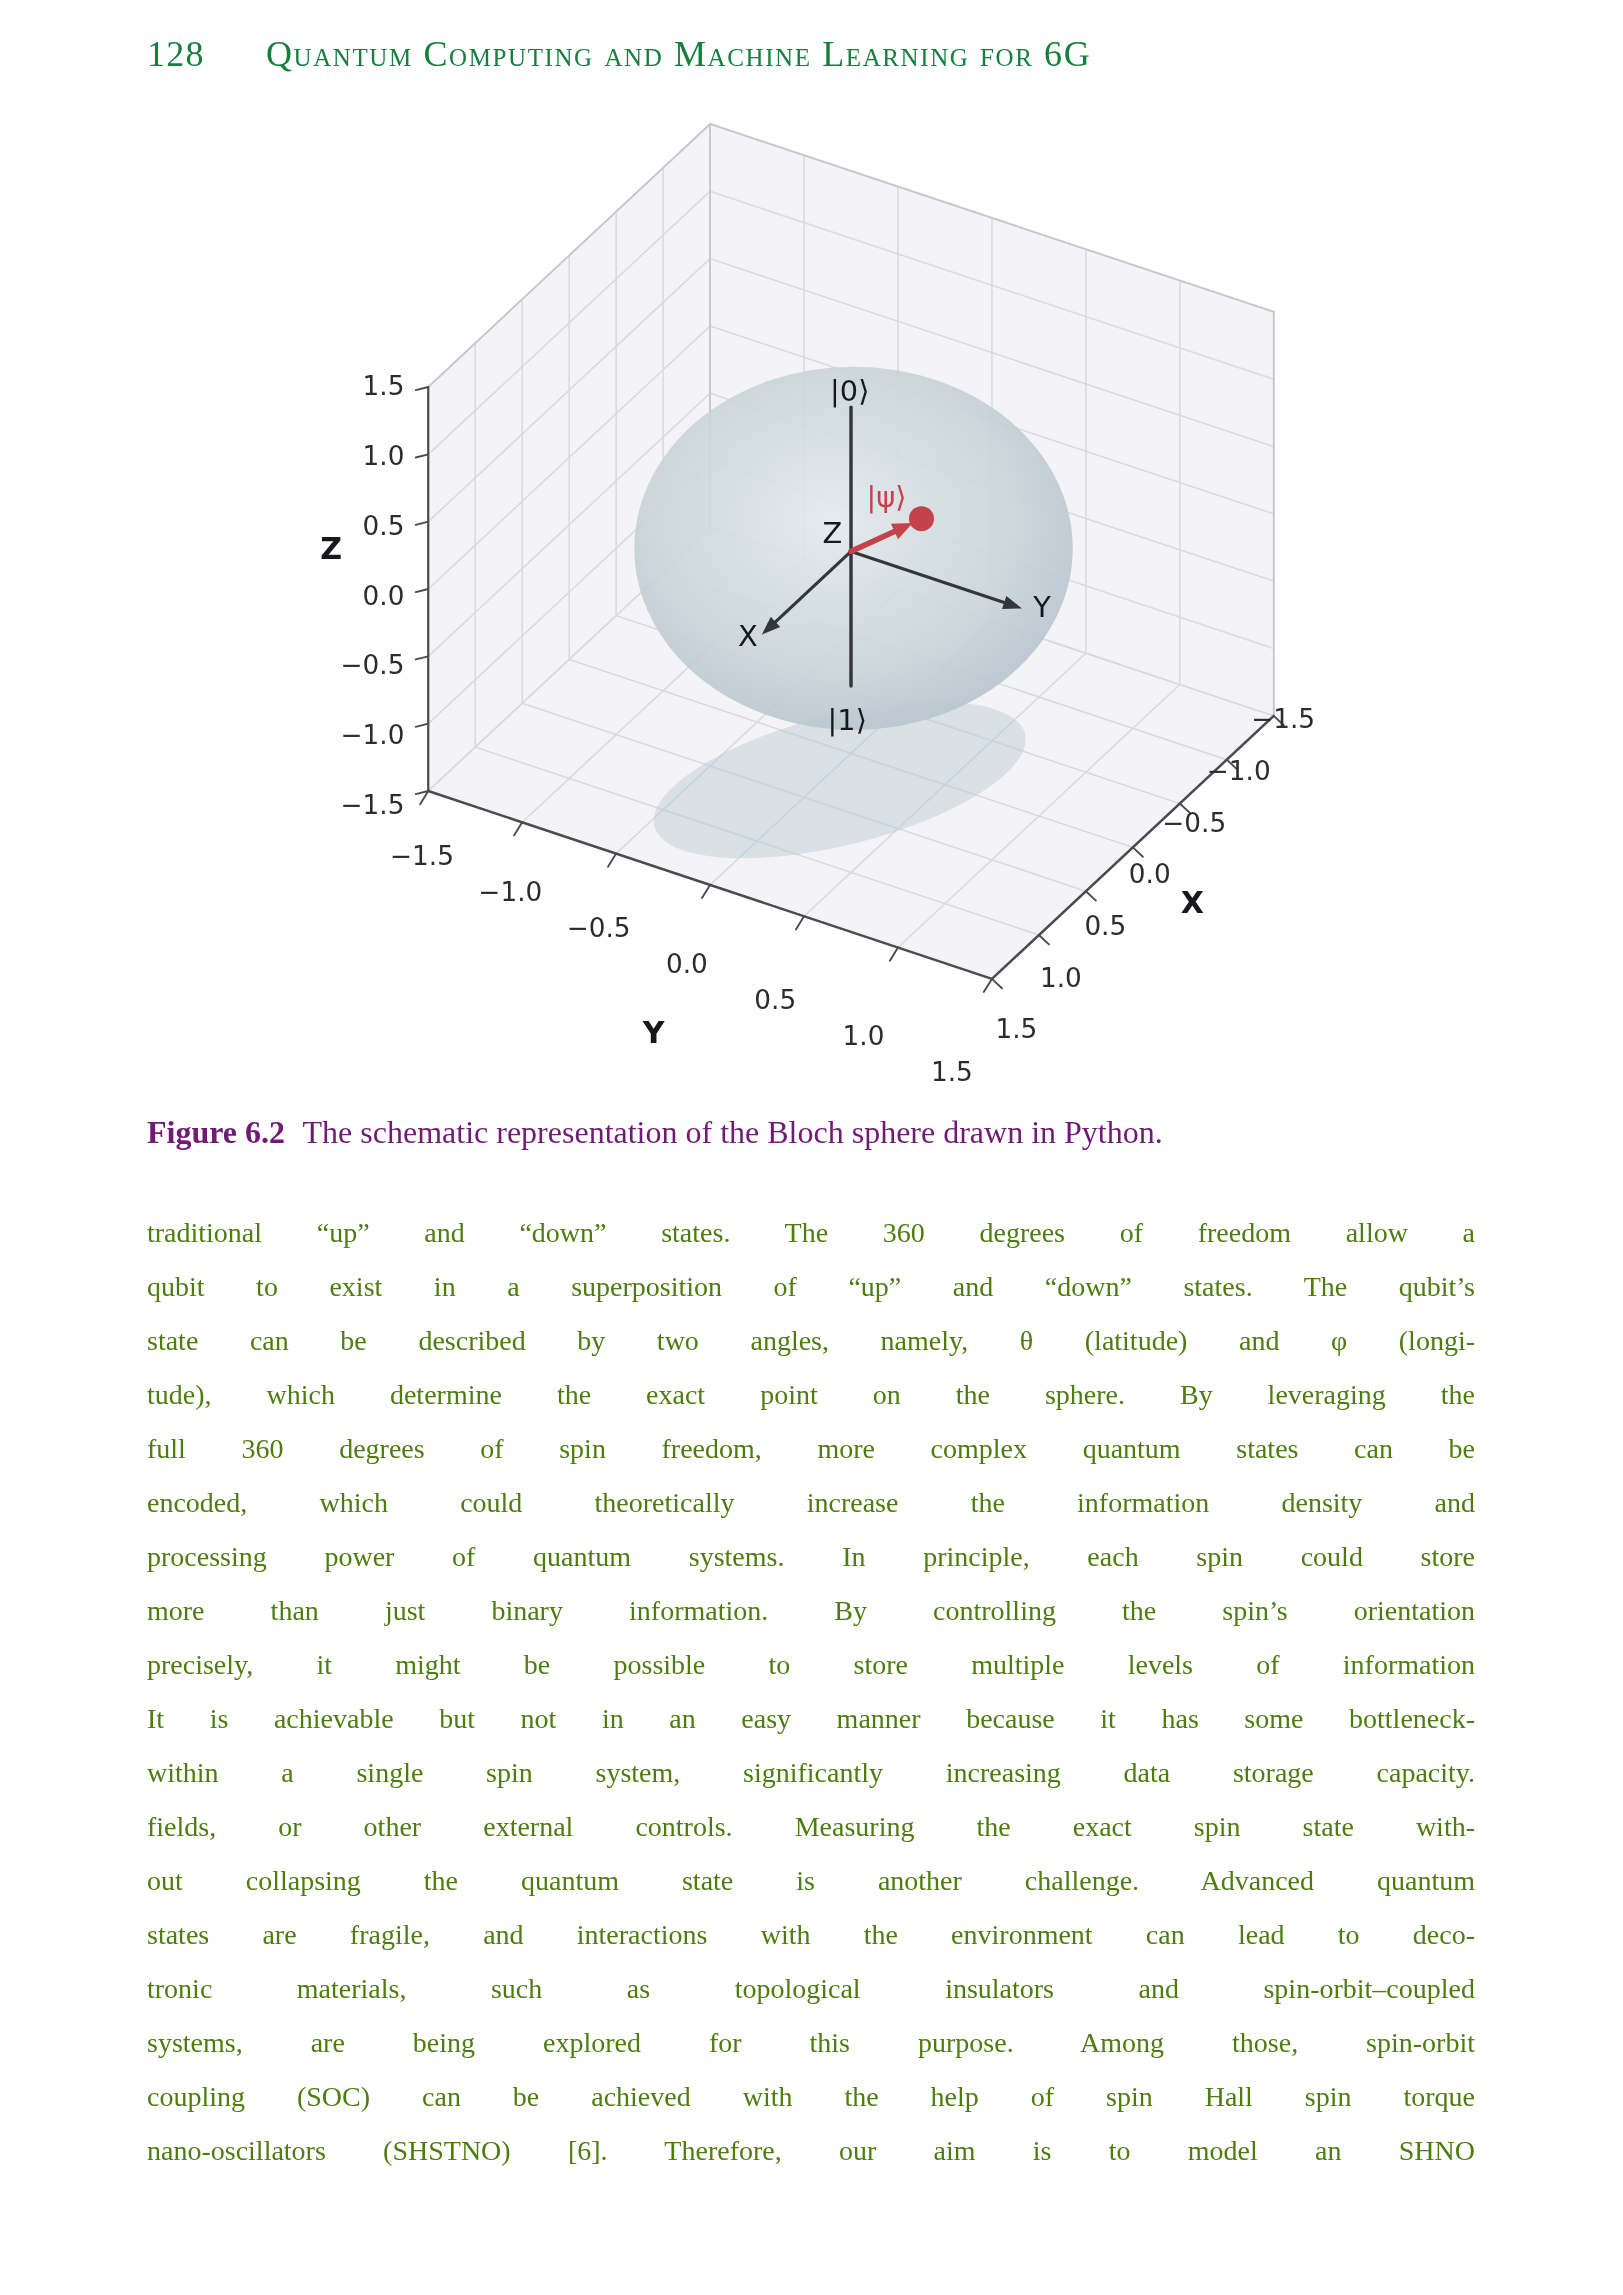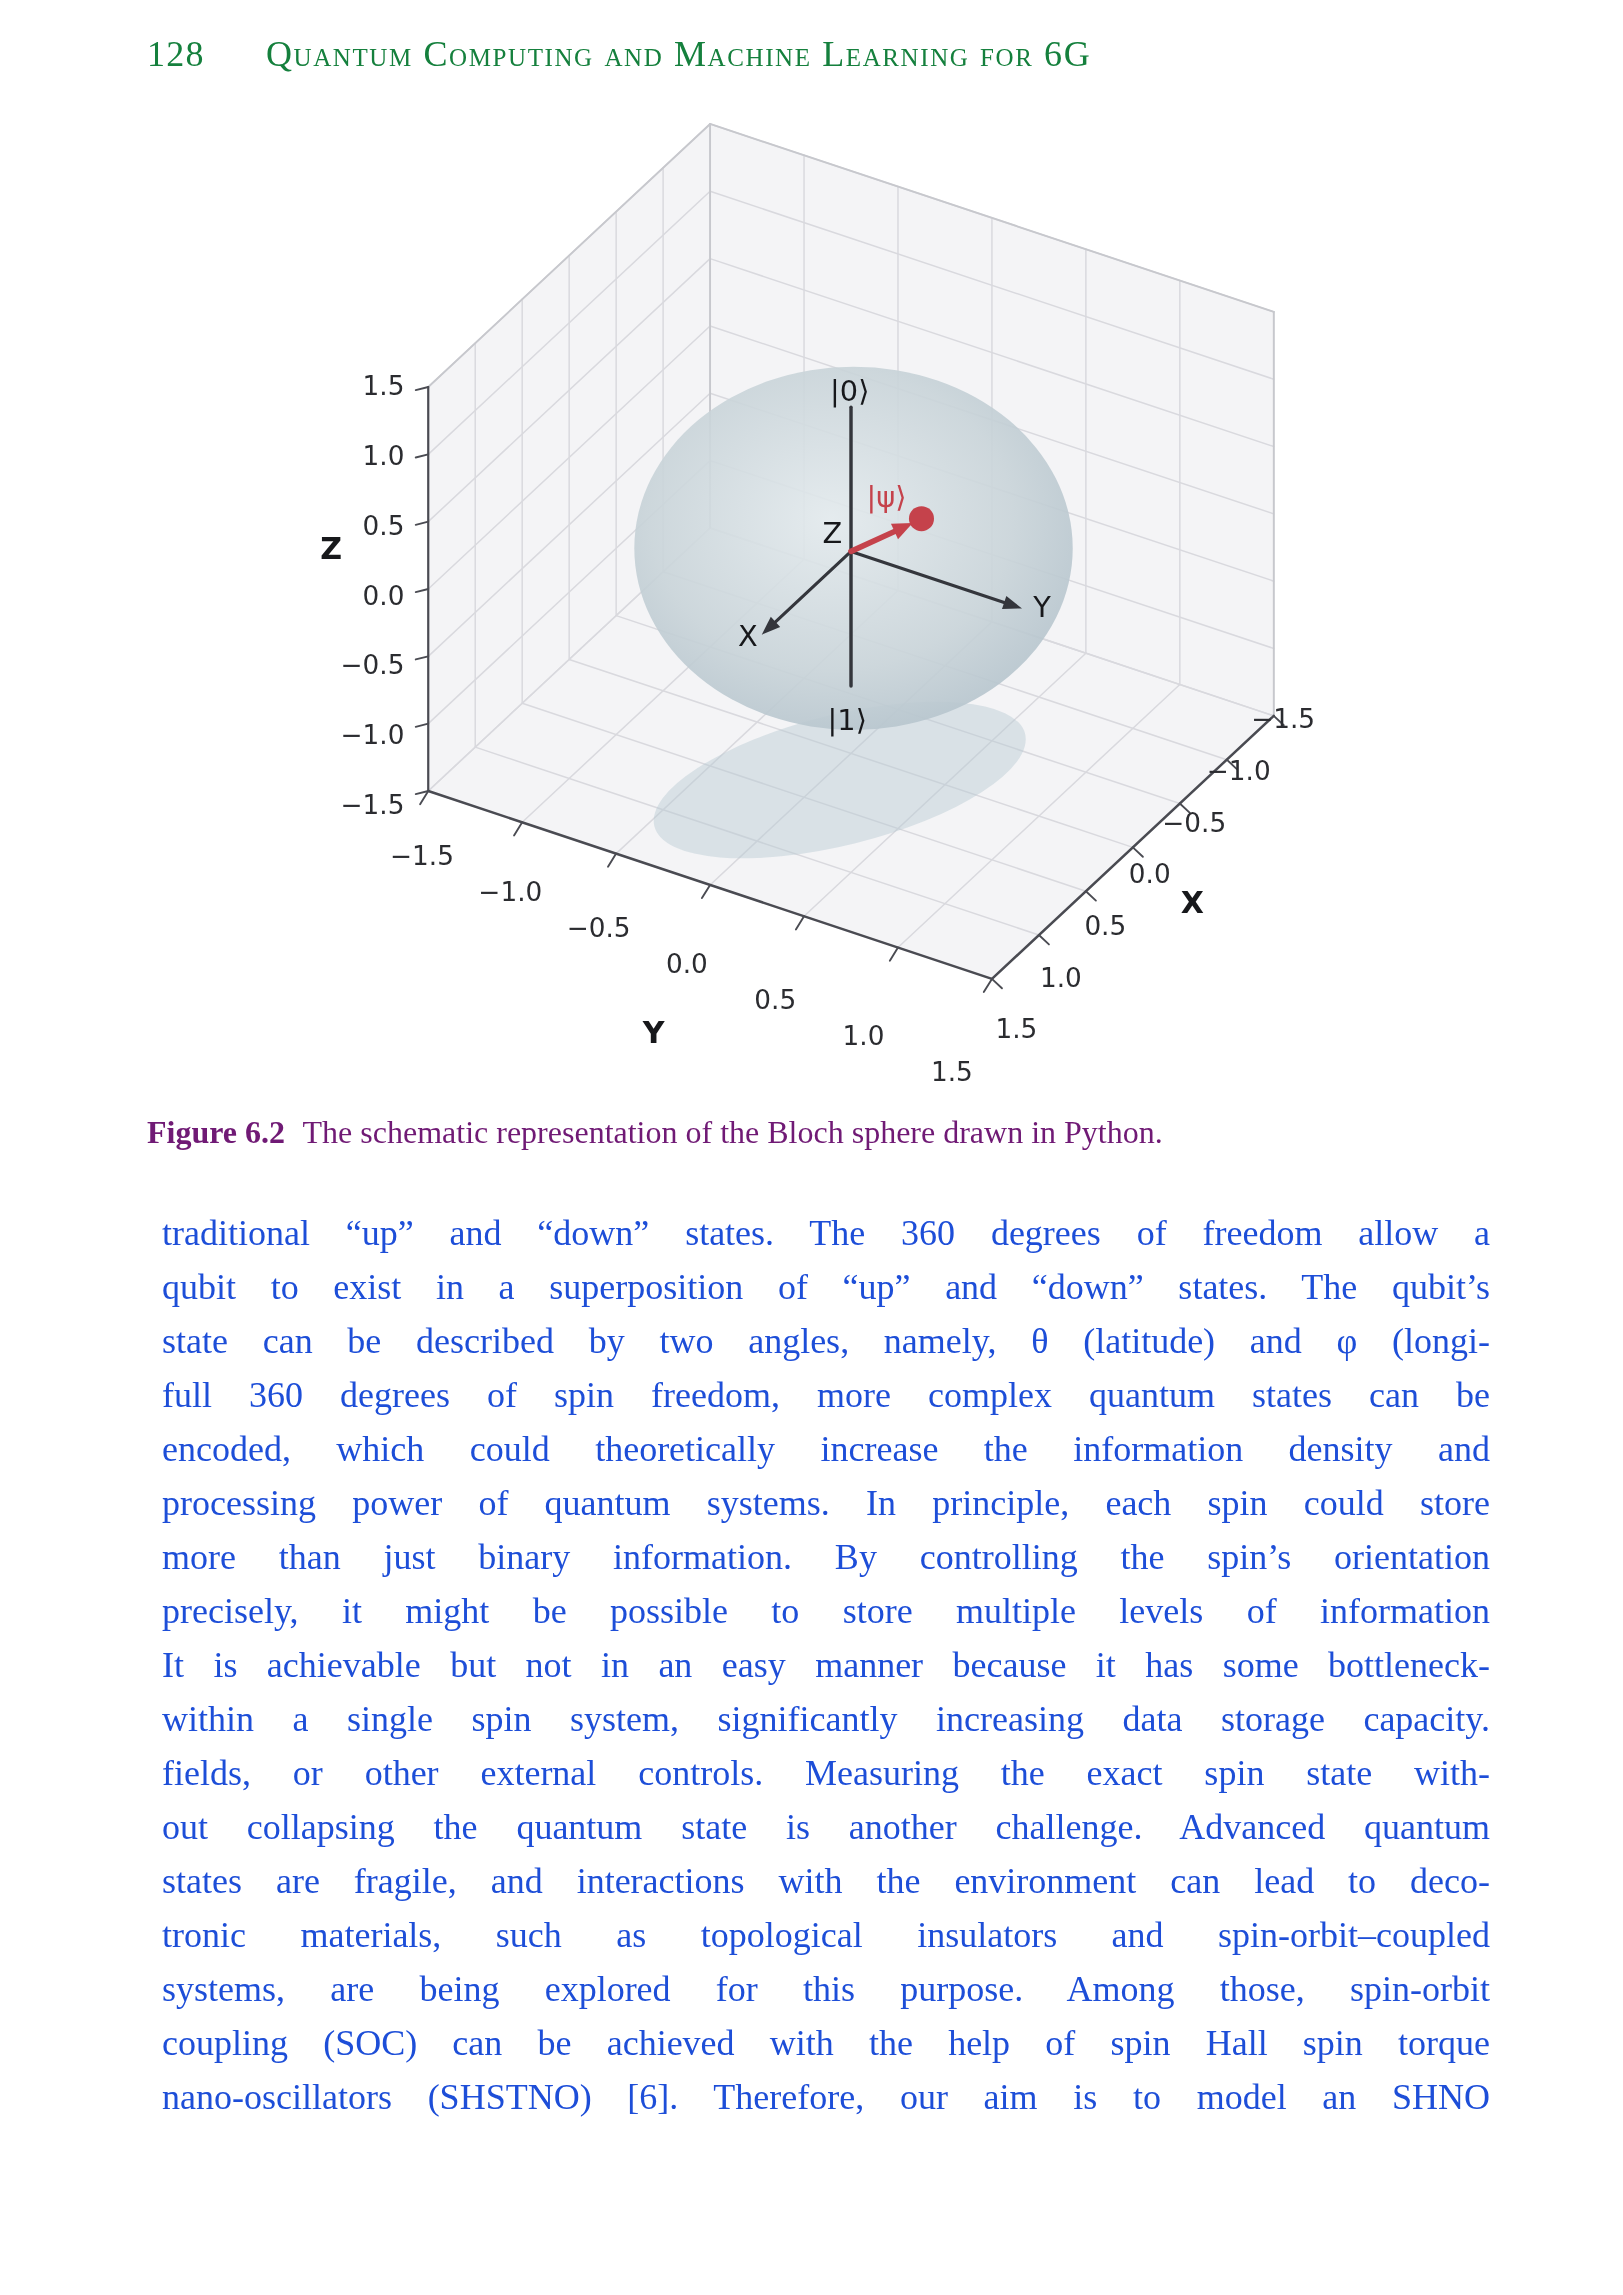--- a/index.html
+++ b/index.html
@@ -10,22 +10,22 @@
   .page-header{position:absolute;top:33px;left:147px;width:1328px;
     font-size:36px;white-space:nowrap;color:#15803d;}
   .page-number{display:inline-block;letter-spacing:1.3px;}
   .running-title{display:inline-block;margin-left:61px;font-variant:small-caps;letter-spacing:1.6px;}
   .figure-wrap{position:absolute;left:251px;top:94px;width:1190px;height:990px;}
   .figure-wrap svg{display:block;width:1190px;height:990px;}
   .figure-caption{position:absolute;left:147px;top:1114px;width:1328px;
     font-size:32px;color:#701a75;}
   .figure-caption .cap-label{font-weight:bold;}
   .figure-caption .cap-text{margin-left:17.5px;}
-  .body-text{position:absolute;left:162px;top:1206px;width:1328px;
-    font-size:36px;line-height:54px;color:#1d4ed8;}
+  .body-text{position:absolute;left:147px;top:1206px;width:1328px;
+    font-size:28px;line-height:54px;color:#4d7c0f;}
   .body-line{text-align:justify;text-align-last:justify;white-space:normal;}
 </style>
 </head>
 <body>
 
 <header class="page-header">
   <span class="page-number">128</span><span class="running-title">Quantum Computing and Machine Learning for 6G</span>
 </header>
 
 <div class="figure-wrap">
@@ -169,20 +169,21 @@
 </div>
 
 <div class="figure-caption">
   <span class="cap-label">Figure 6.2</span><span class="cap-text">The schematic representation of the Bloch sphere drawn in Python.</span>
 </div>
 
 <main class="body-text">
     <div class="body-line">traditional “up” and “down” states. The 360 degrees of freedom allow a</div>
     <div class="body-line">qubit to exist in a superposition of “up” and “down” states. The qubit’s</div>
     <div class="body-line">state can be described by two angles, namely, θ (latitude) and φ (longi-</div>
+    <div class="body-line">tude), which determine the exact point on the sphere. By leveraging the</div>
     <div class="body-line">full 360 degrees of spin freedom, more complex quantum states can be</div>
     <div class="body-line">encoded, which could theoretically increase the information density and</div>
     <div class="body-line">processing power of quantum systems. In principle, each spin could store</div>
     <div class="body-line">more than just binary information. By controlling the spin’s orientation</div>
     <div class="body-line">precisely, it might be possible to store multiple levels of information</div>
     <div class="body-line">It is achievable but not in an easy manner because it has some bottleneck-</div>
     <div class="body-line">within a single spin system, significantly increasing data storage capacity.</div>
     <div class="body-line">fields, or other external controls. Measuring the exact spin state with-</div>
     <div class="body-line">out collapsing the quantum state is another challenge. Advanced quantum</div>
     <div class="body-line">states are fragile, and interactions with the environment can lead to deco-</div>

